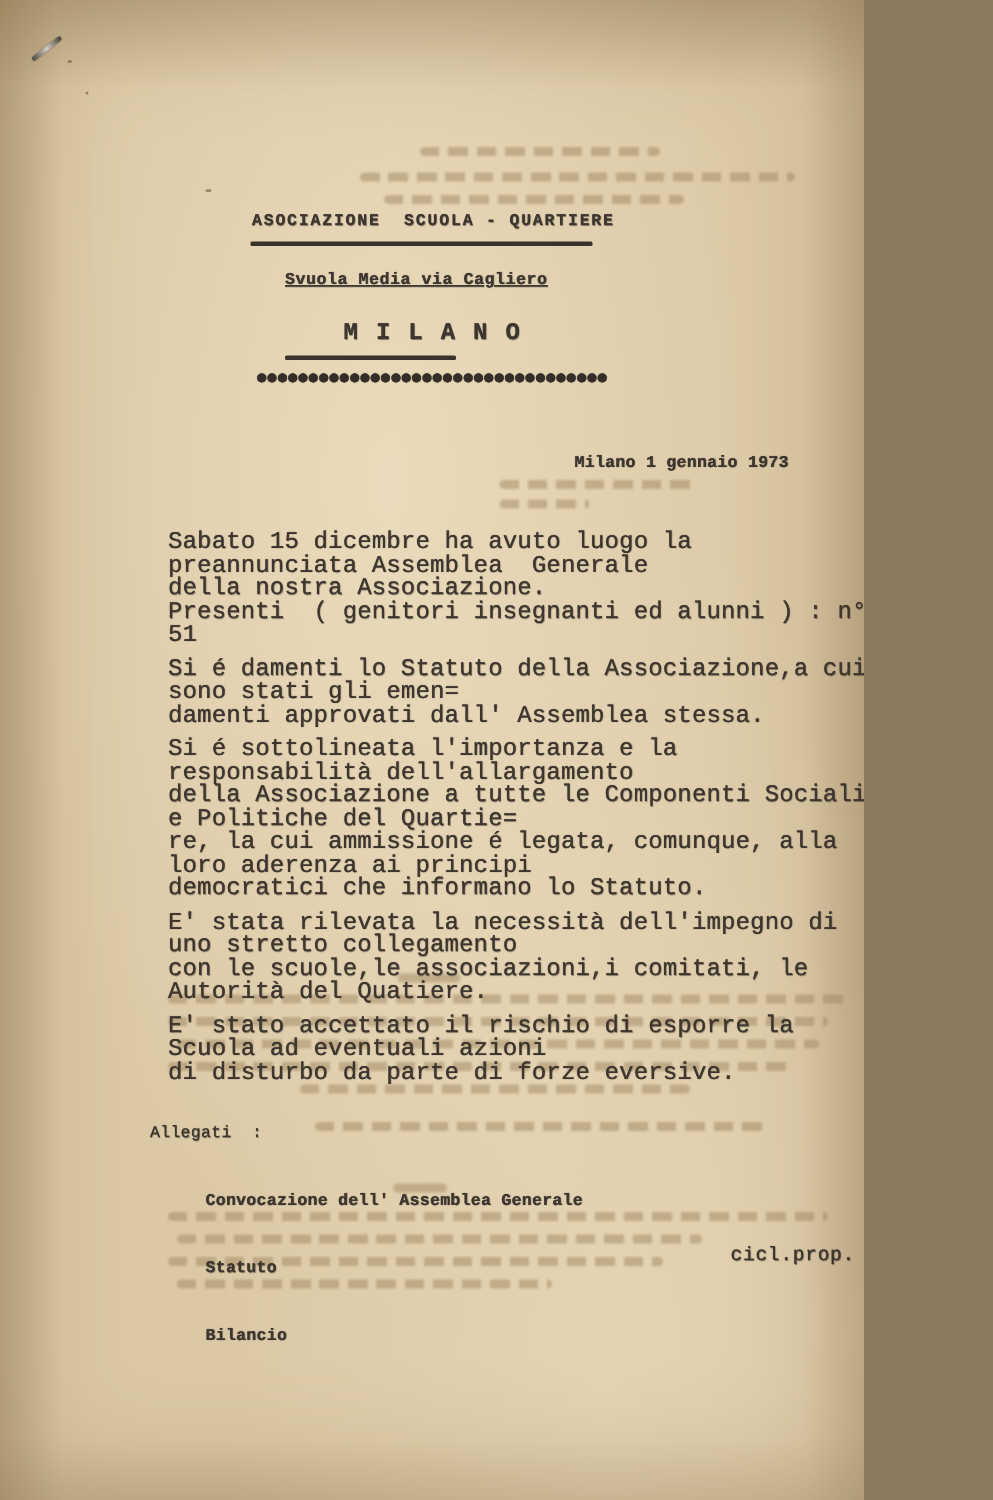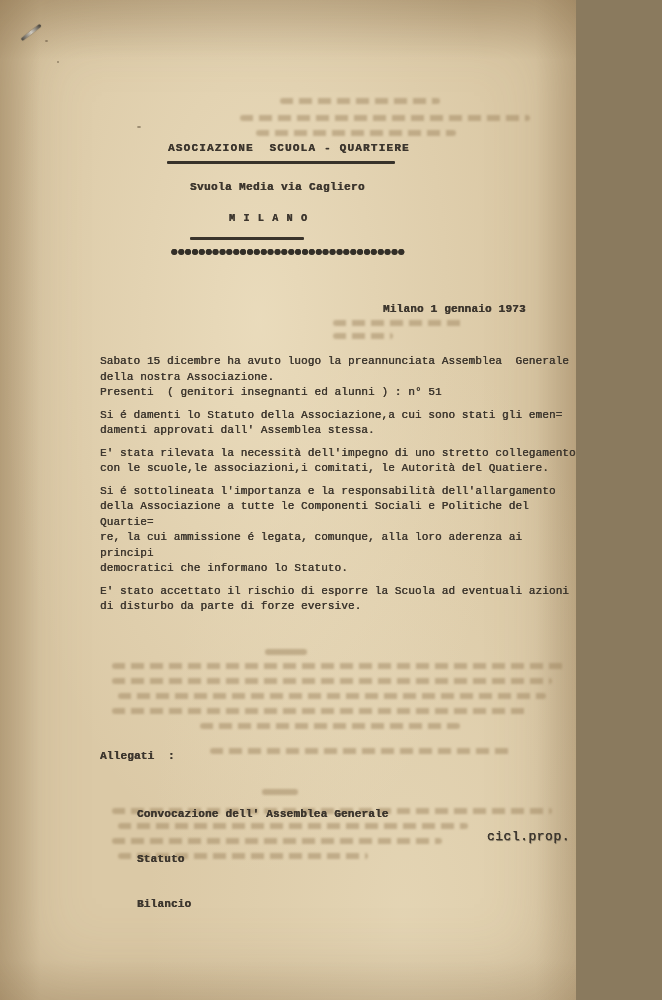--- a/index.html
+++ b/index.html
@@ -26,57 +26,57 @@
     left:168px; top:142px;
     font-size:11px; font-weight:bold; letter-spacing:1.2px;
     white-space:pre;
   }
   .hdr-underline{
     position:absolute; left:167px; top:161px; width:228px; height:3px;
     background:#37322a; filter:blur(0.45px); border-radius:1px;
   }
   .hdr-subtitle{
     left:190px; top:181px;
-    font-size:11px; font-weight:bold; letter-spacing:0.4px; white-space:pre;
+    font-size:11px; font-weight:bold; letter-spacing:0.4px; white-space:pre;text-decoration:underline;
   }
   .hdr-city{
     left:229px; top:213px;
-    font-size:10px; font-weight:bold; letter-spacing:1.2px; white-space:pre;
+    font-size:16px; font-weight:bold; letter-spacing:1.2px; white-space:pre;
   }
   .hdr-rule{
     position:absolute; left:190px; top:237px; width:114px; height:2.5px;
     background:#3a342c; filter:blur(0.5px); border-radius:1px;
   }
   .hdr-dots{
     left:171px; top:247px;
     font-family:"DejaVu Sans",sans-serif;
     font-size:8px; letter-spacing:-0.1px; white-space:pre;
     color:#332f28; text-shadow:0 0 0.6px rgba(50,45,38,0.9);
   }
   .dateline{
     left:383px; top:303px;
     font-size:11px; font-weight:bold; letter-spacing:0.2px; white-space:pre;
   }
   .body-block{
     position:absolute; left:100px; top:354px; width:482px;
   }
   .para{
     position:relative;
-    font-size:11px; line-height:15.5px; letter-spacing:0.1px;
+    font-size:16px; line-height:15.5px; letter-spacing:0.1px;
     white-space:pre-wrap;
-    margin:0 0 7px 0;
+    margin:0 0 7px 12px;
     color:#3c362e;
     text-shadow: 0.4px 0.4px 0.6px rgba(55,48,40,0.5), 0 0 0.5px rgba(55,48,40,0.75);
   }
   .attachments{
     position:absolute; left:100px; top:719px;
     font-size:11px; line-height:15px; letter-spacing:0.2px;
     white-space:pre;
   }
-  .attachments .label{ font-weight:bold; margin-bottom:13px; }
+  .attachments .label{ font-weight:normal; }
   .attachments .item{ font-weight:bold;margin-left:37px; }
   .footer-note{
     left:487px; top:829px;
     font-size:13px; font-weight:normal; letter-spacing:0.5px;
     text-shadow: 0.5px 0.5px 0.7px rgba(45,40,33,0.6), 0 0 0.6px rgba(45,40,33,0.9);
   }
   
   .staple{
     position:absolute; left:19px; top:31px; width:24px; height:2.6px;
     transform:rotate(-38deg);
@@ -142,26 +142,26 @@
   <div class="typed hdr-dots">●●●●●●●●●●●●●●●●●●●●●●●●●●●●●●●●●●</div>
 
   <div class="typed dateline">Milano 1 gennaio 1973</div>
 
   <div class="body-block">
     <p class="para">Sabato 15 dicembre ha avuto luogo la preannunciata Assemblea  Generale
 della nostra Associazione.
 Presenti  ( genitori insegnanti ed alunni ) : n° 51</p>
     <p class="para">Si é damenti lo Statuto della Associazione,a cui sono stati gli emen=
 damenti approvati dall' Assemblea stessa.</p>
-    <p class="para">E' stata rilevata la necessità dell'impegno di uno stretto collegamento
-con le scuole,le associazioni,i comitati, le Autorità del Quatiere.</p>
     <p class="para">Si é sottolineata l'importanza e la responsabilità dell'allargamento
 della Associazione a tutte le Componenti Sociali e Politiche del Quartie=
 re, la cui ammissione é legata, comunque, alla loro aderenza ai principi
 democratici che informano lo Statuto.</p>
+    <p class="para">E' stata rilevata la necessità dell'impegno di uno stretto collegamento
+con le scuole,le associazioni,i comitati, le Autorità del Quatiere.</p>
     <p class="para">E' stato accettato il rischio di esporre la Scuola ad eventuali azioni
 di disturbo da parte di forze eversive.</p>
   </div>
 
   <div class="attachments typed">
     <div class="label">Allegati  :</div>
     <div class="item">Convocazione dell' Assemblea Generale</div>
     <div class="item">Statuto</div>
     <div class="item">Bilancio</div>
   </div>

